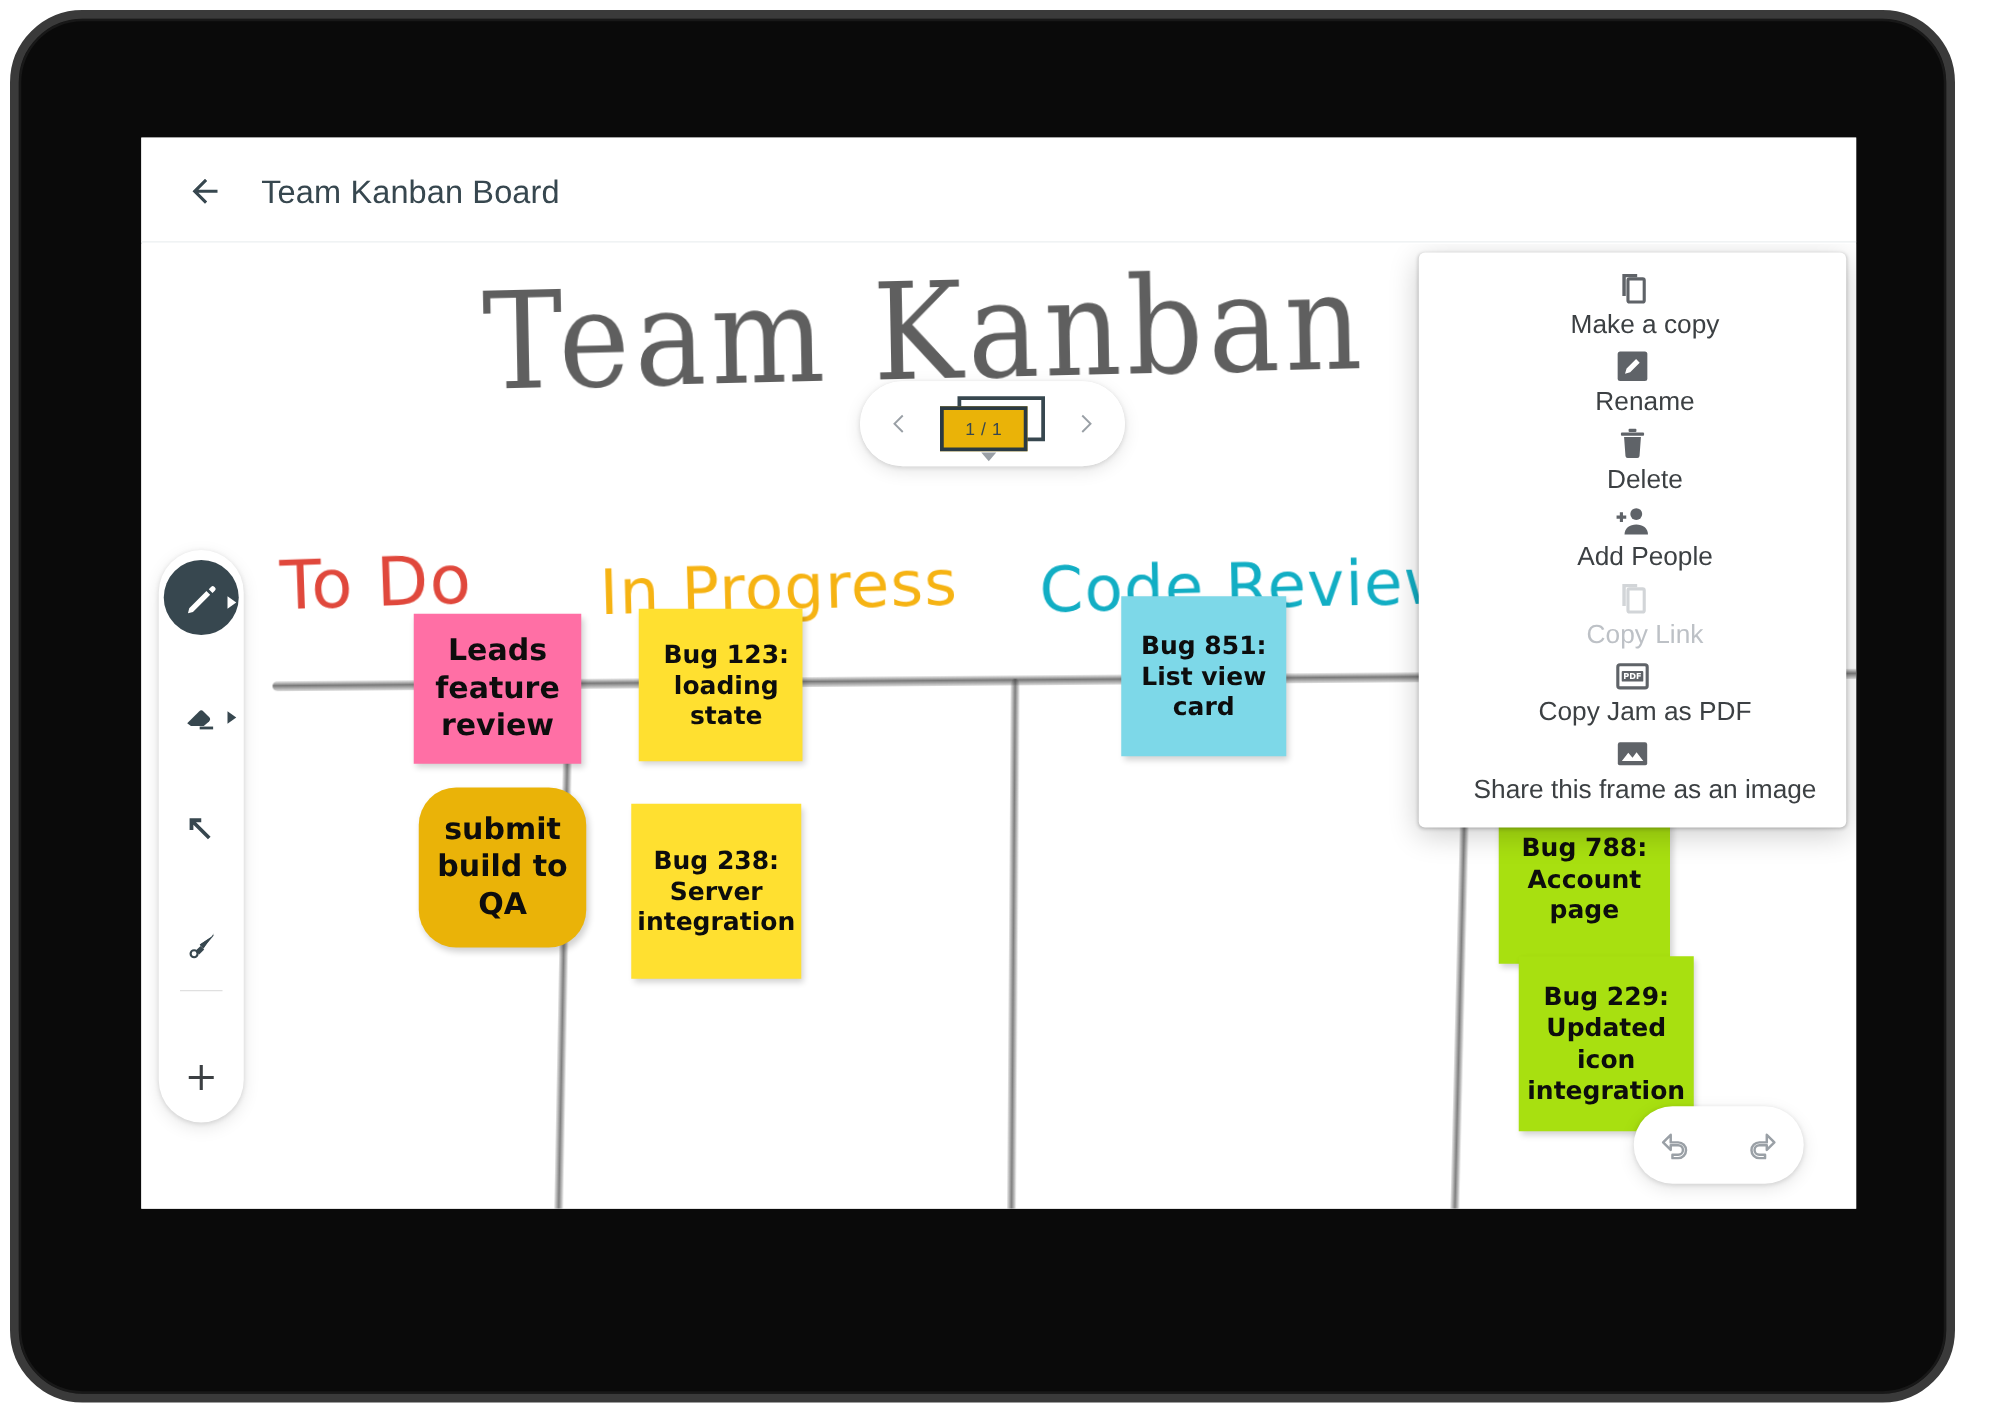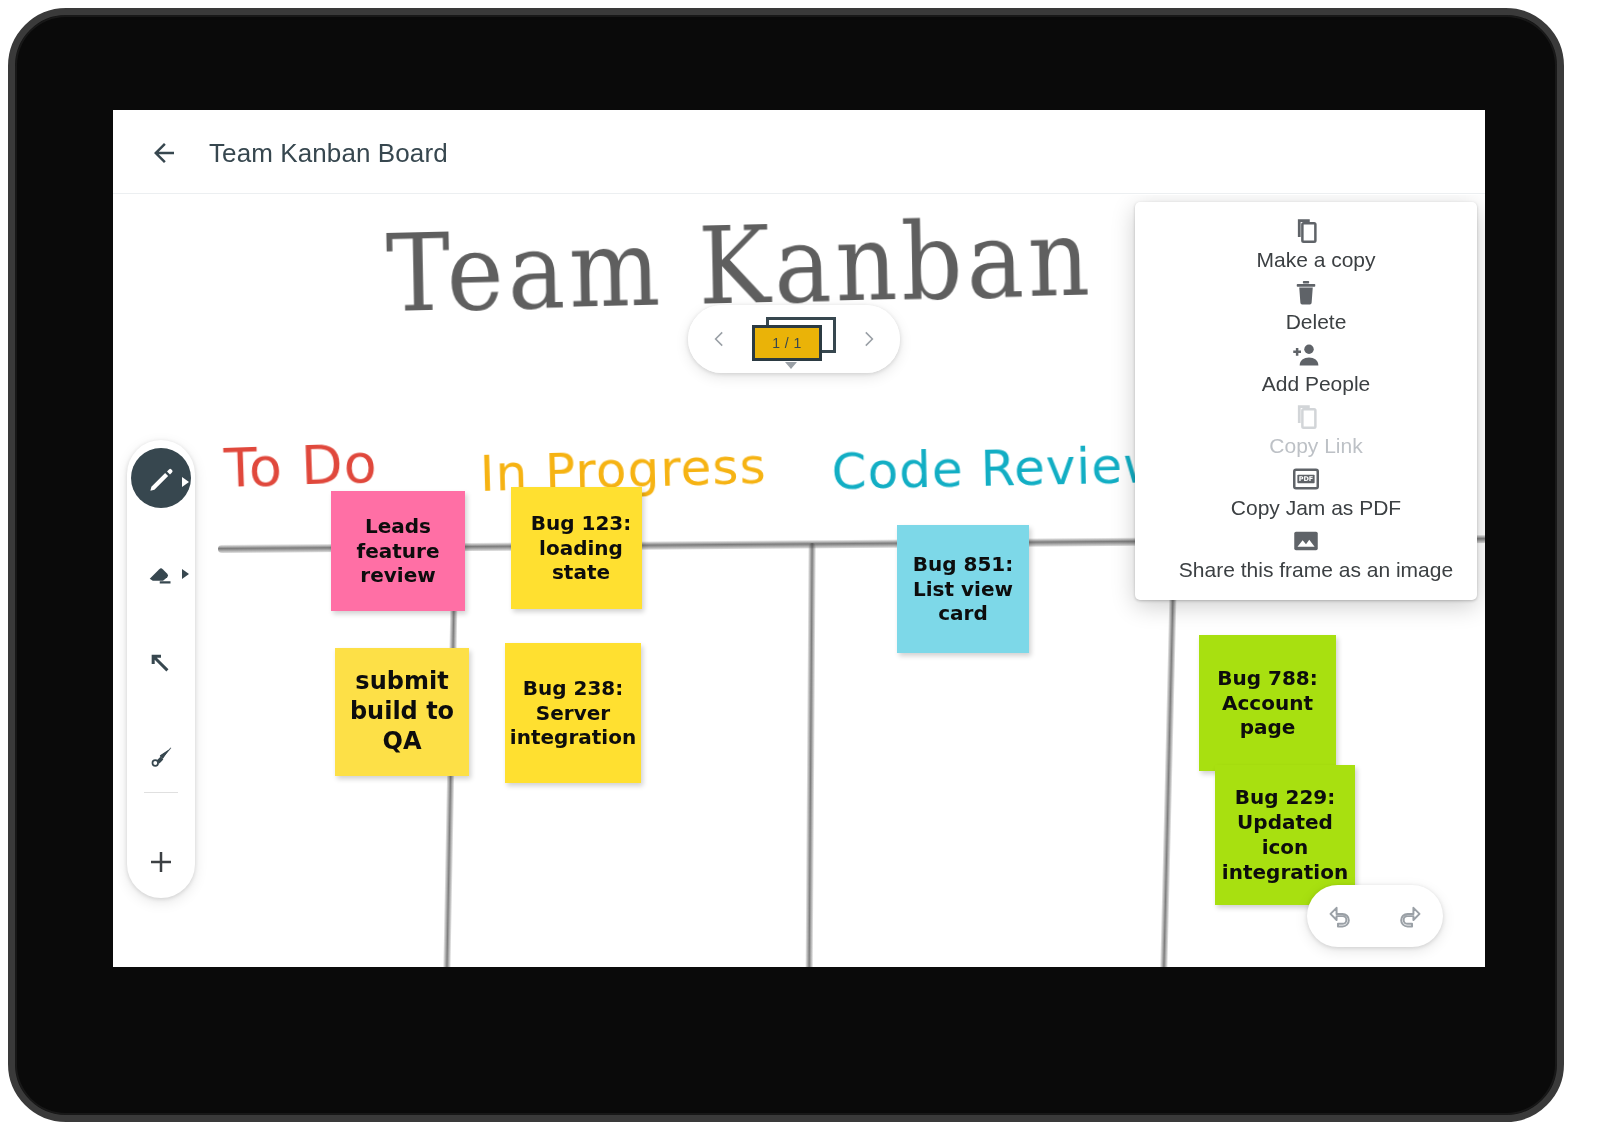--- a/index.html
+++ b/index.html
@@ -190,25 +190,25 @@
       <div class="hand" id="hw-todo">To Do</div>
       <div class="hand" id="hw-inprog">In Progress</div>
       <div class="hand" id="hw-codereview">Code Review</div>
 
       <div class="hline" style="left:105px;top:345px;width:1270px;transform:rotate(-0.45deg);"></div>
       <div class="vline" style="left:334px;top:348px;height:475px;transform:rotate(1.1deg);"></div>
       <div class="vline" style="left:694px;top:348px;height:470px;transform:rotate(.4deg);"></div>
       <div class="vline" style="left:1052px;top:348px;height:468px;transform:rotate(1.4deg);"></div>
 
       <div id="notes-layer">
-          <div class="note" style="left: 218px; top: 296px; width: 134px; height: 120px; background: rgb(255, 111, 165); font-size: 20px;">Leads feature review</div>
-          <div class="note" style="left: 222px; top: 453px; width: 134px; height: 128px; background: #fde047; font-size: 24px;">submit build to QA</div>
+          <div class="note" style="left: 218px; top: 296px; width: 134px; height: 120px; background: rgb(255, 111, 165); font-size: 24px;">Leads feature review</div>
+          <div class="note" style="left: 222px; top: 435px; width: 134px; height: 128px; background: #eab308; font-size: 24px; border-radius: 30px;">submit build to QA</div>
           <div class="note" style="left: 398px; top: 292px; width: 131px; height: 122px; background: rgb(255, 224, 48); font-size: 20px; padding-left: 15px;">Bug 123: loading state</div>
           <div class="note" style="left: 392px; top: 448px; width: 136px; height: 140px; background: rgb(255, 224, 48); font-size: 20px;">Bug 238: Server integration</div>
-          <div class="note" style="left: 784px; top: 282px; width: 132px; height: 128px; background: rgb(125, 216, 232); font-size: 20px; margin-top: 48px;">Bug 851: List view card</div>
+          <div class="note" style="left: 784px; top: 282px; width: 132px; height: 128px; background: rgb(125, 216, 232); font-size: 20px;">Bug 851: List view card</div>
           <div class="note" style="left: 1086px; top: 440px; width: 137px; height: 136px; background: rgb(168, 224, 16); font-size: 20px;">Bug 788: Account page</div>
           <div class="note" style="left: 1102px; top: 570px; width: 140px; height: 140px; background: rgb(168, 224, 16); font-size: 20px;">Bug 229: Updated icon integration</div>
         </div>
 
       <div id="toolrail">
 
         <div class="tool active" style="top:8px;">
           <span class="bubble"></span>
           <span class="glyph">
             <svg width="30" height="30" viewBox="0 0 24 24">
@@ -298,20 +298,29 @@
               <svg width="30" height="30" viewBox="0 0 24 24">
       <path d="M5.5 2.5h9.5v2.2H7.7v12H5.5z" fill="#5f6368"></path>
       <rect x="9.1" y="5.7" width="10.4" height="14.8" rx="1" fill="none" stroke="#5f6368" stroke-width="2"></rect>
     </svg>
             </span>
             <span class="mi-label">Make a copy</span>
           </div>
           <div class="mi">
             <span class="mi-icon">
               <svg width="30" height="30" viewBox="0 0 24 24">
+      <rect x="2.5" y="2.5" width="19" height="19" rx="1.6" fill="#5f6368"></rect>
+      <path d="M7.2 16.8l1-3.3 6.1-6.1 2.3 2.3-6.1 6.1-3.3 1z" fill="#ffffff"></path>
+    </svg>
+            </span>
+            <span class="mi-label">Rename</span>
+          </div>
+          <div class="mi">
+            <span class="mi-icon">
+              <svg width="30" height="30" viewBox="0 0 24 24">
       <path d="M6.6 7.6h10.8l-.9 12.2a1.4 1.4 0 0 1-1.4 1.3H8.9a1.4 1.4 0 0 1-1.4-1.3L6.6 7.6z" fill="#5f6368"></path>
       <rect x="4.6" y="4.8" width="14.8" height="2.1" rx=".6" fill="#5f6368"></rect>
       <rect x="9.5" y="2.4" width="5" height="2" rx=".6" fill="#5f6368"></rect>
     </svg>
             </span>
             <span class="mi-label">Delete</span>
           </div>
           <div class="mi">
             <span class="mi-icon">
               <svg width="30" height="30" viewBox="0 0 24 24">

